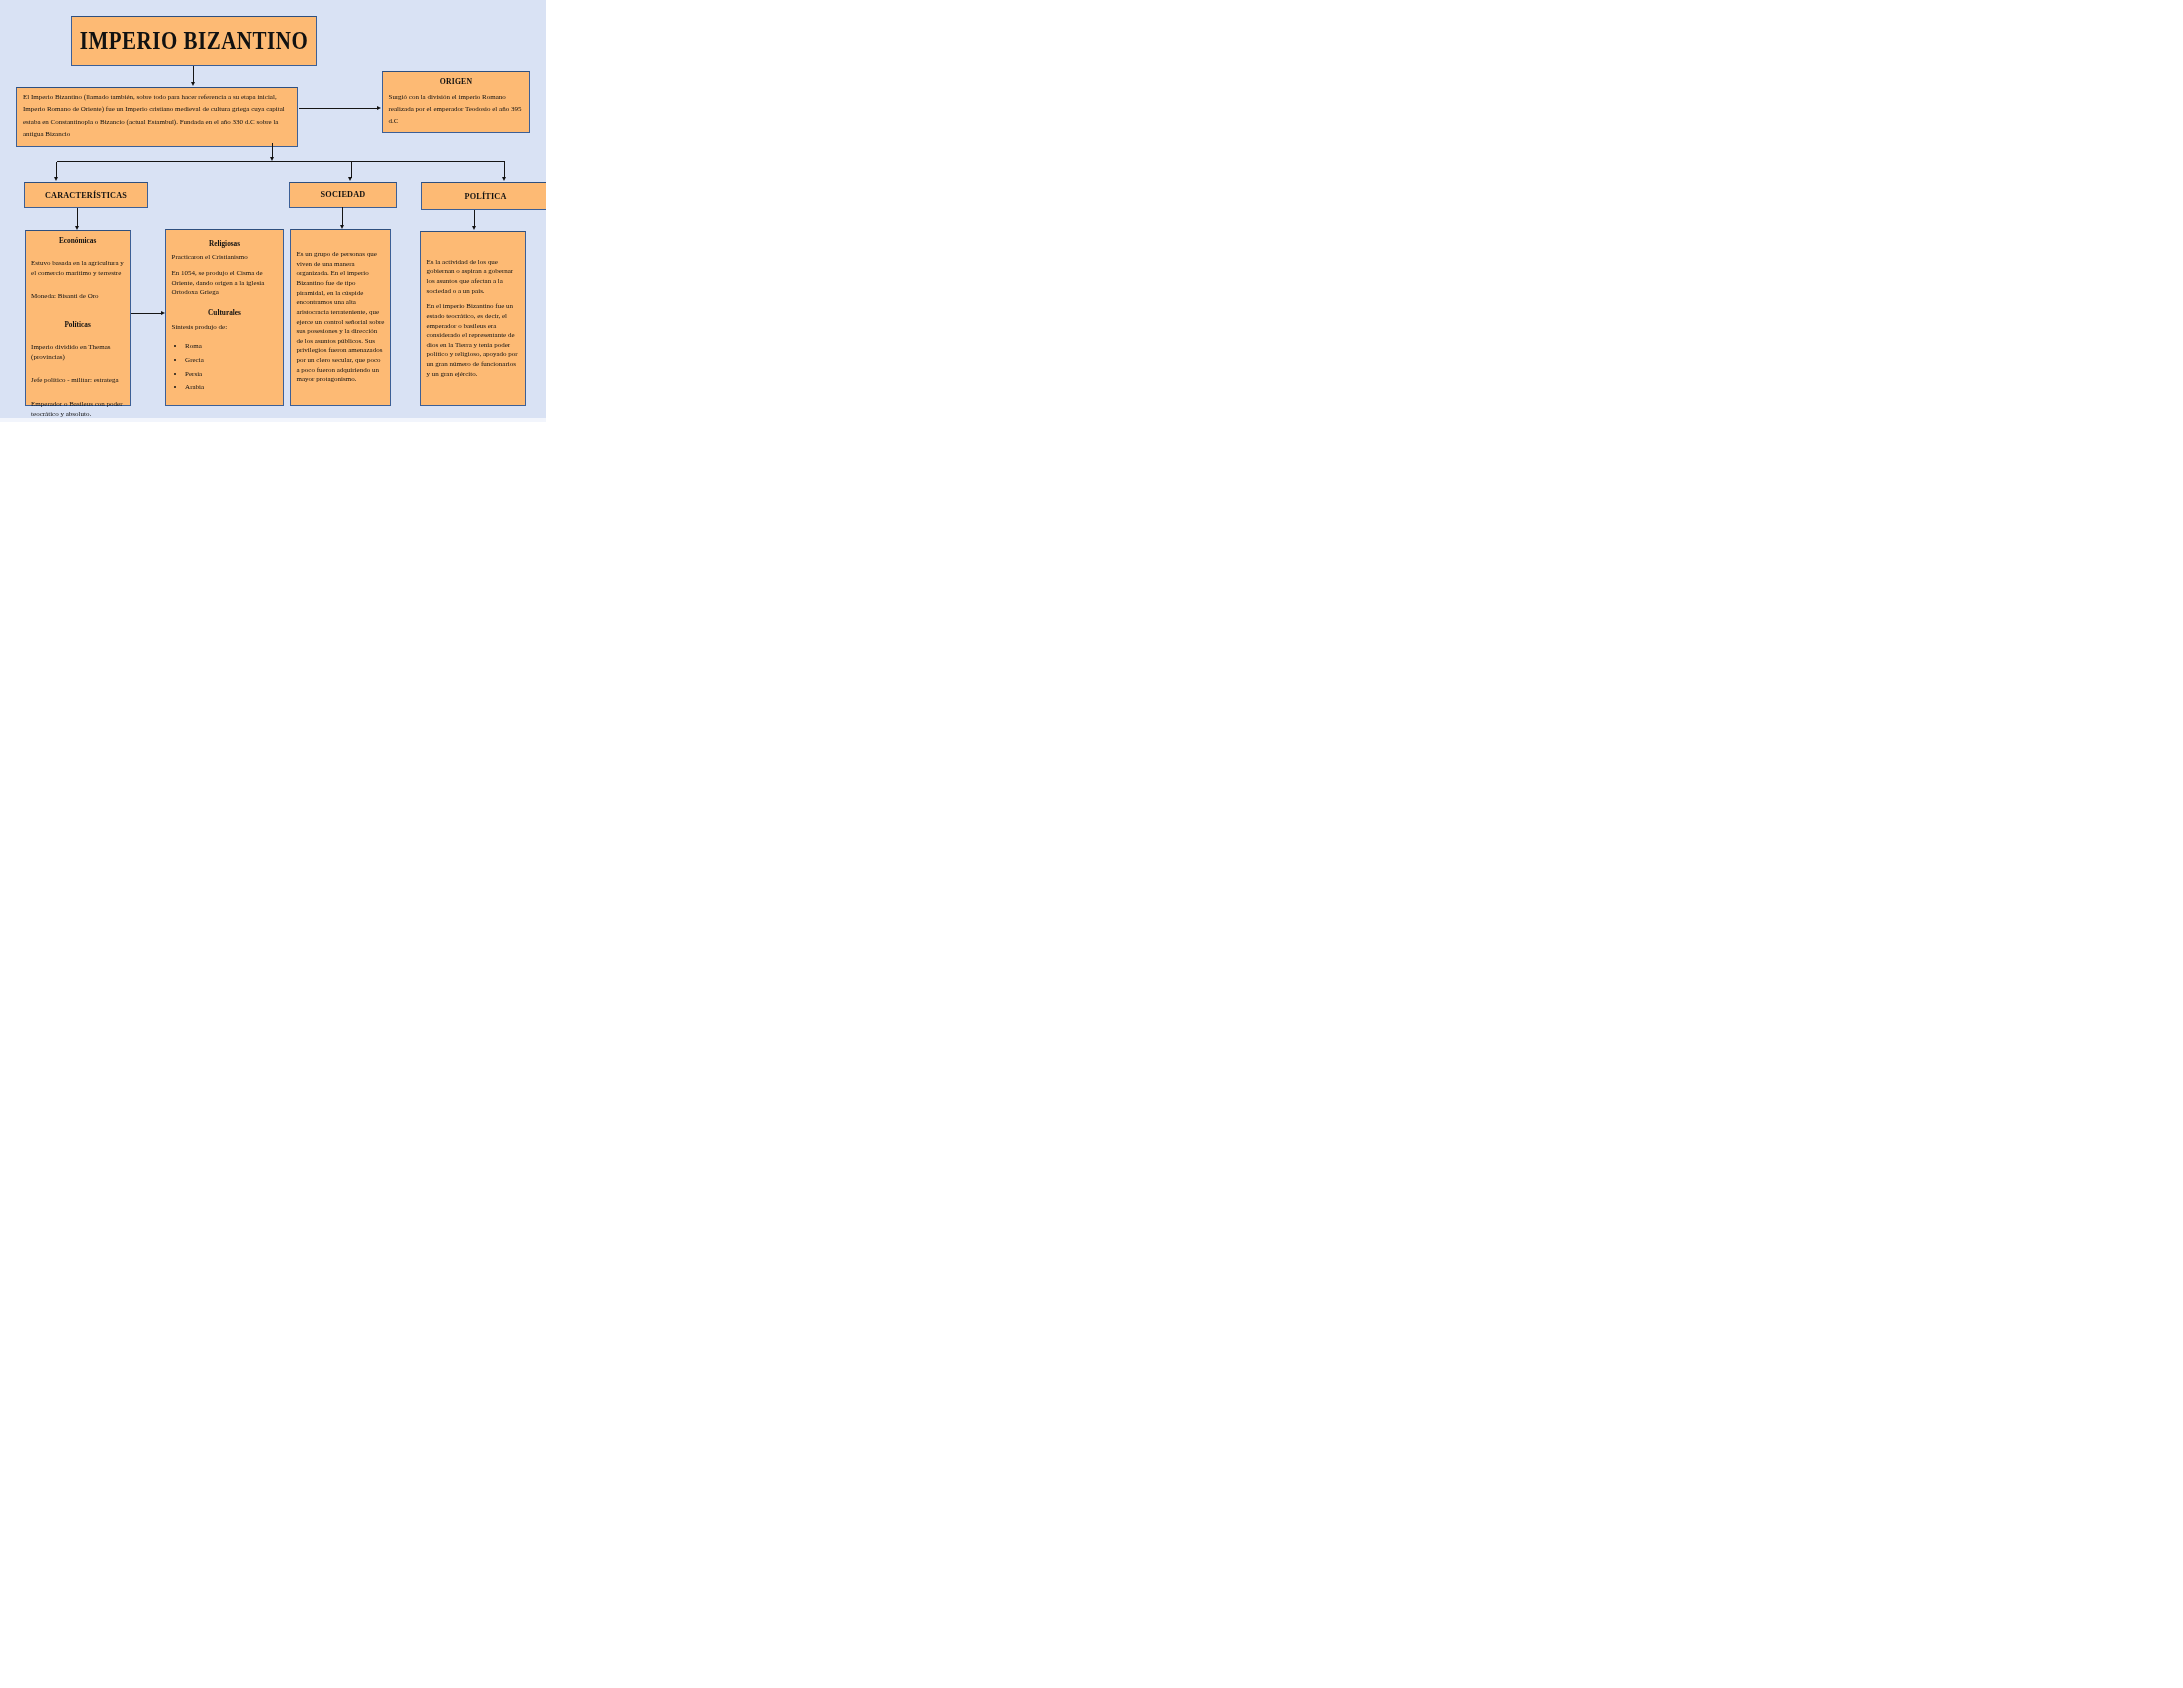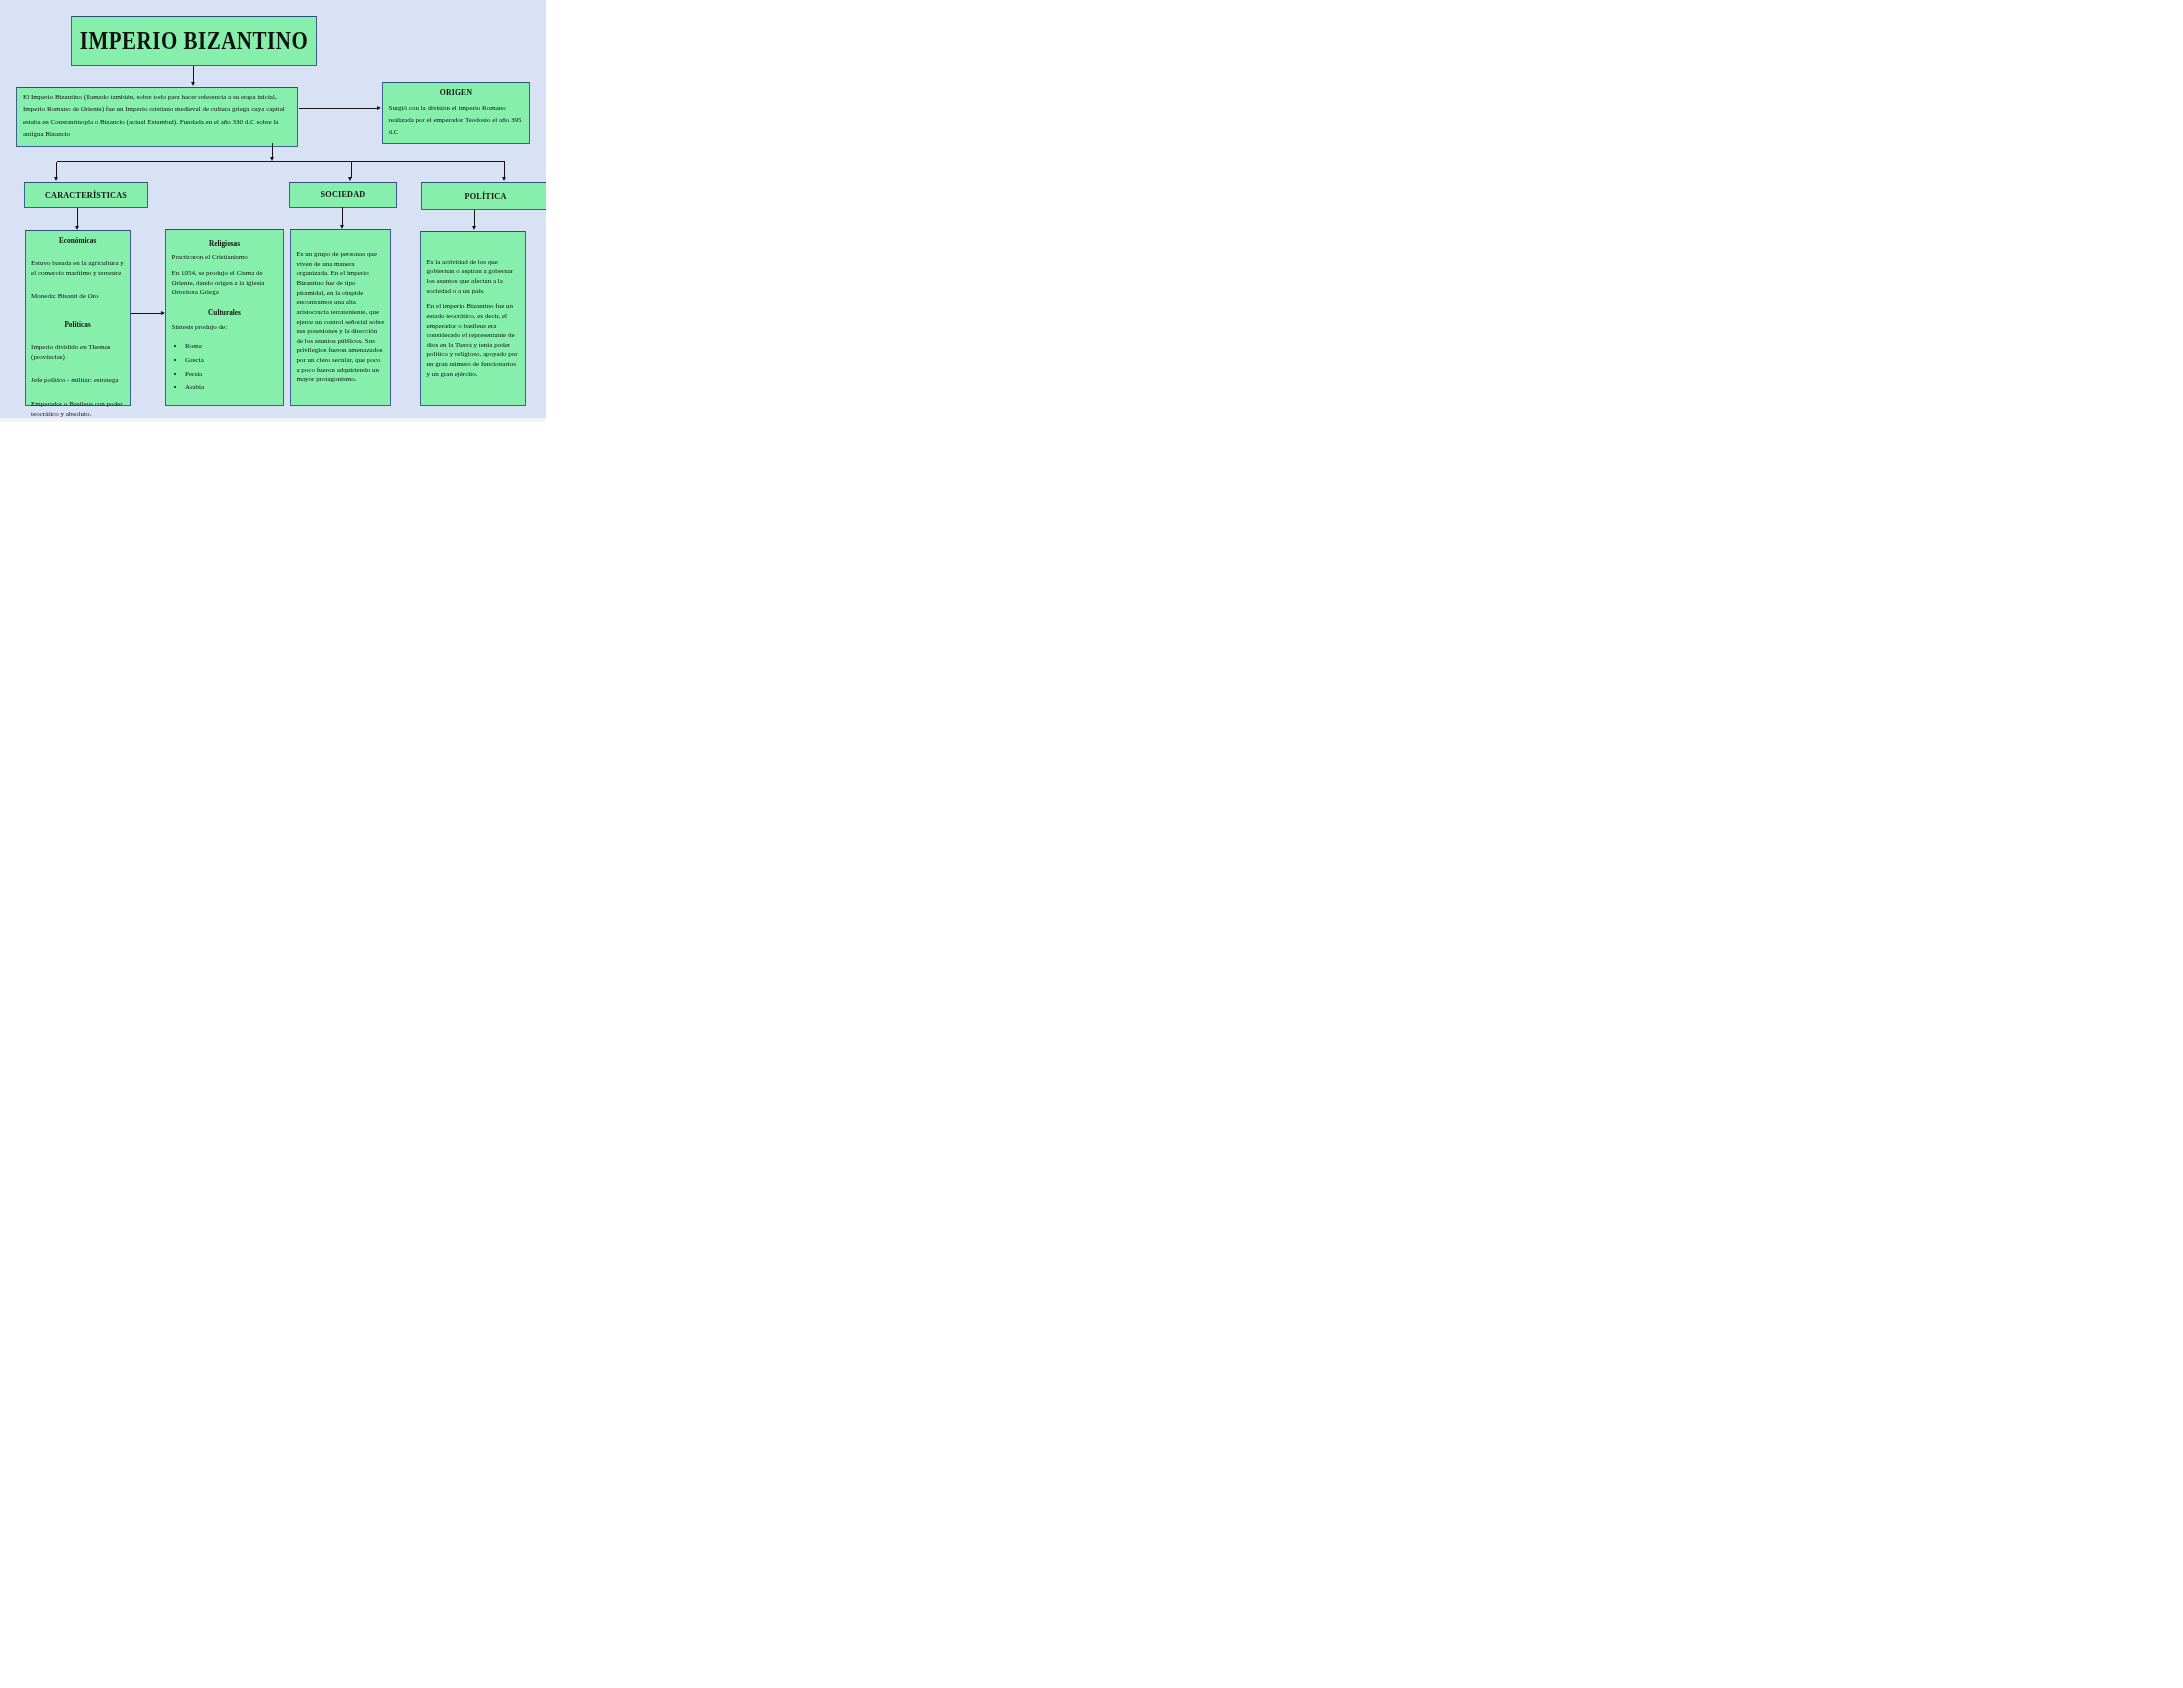--- a/index.html
+++ b/index.html
@@ -6,38 +6,38 @@
   body { font-family: "Liberation Serif", "DejaVu Serif", serif; }
   #stage {
     position: relative;
     width: 546px;
     height: 422px;
     background: #d9e2f4;
     overflow: hidden;
   }
   .box {
     position: absolute;
-    background: #86efac;
+    background: #fdba74;
     border: 0.9px solid #3c5f96;
     border-top: 1.4px solid #2e4f7e;
     box-sizing: border-box;
     color: #111;
   }
   .title-box {
     display: flex; align-items: center; justify-content: center;
   }
   .title-box .t {
     font-size: 21px;
     font-weight: bold;
     letter-spacing: 0.5px;
     transform: scaleY(1.15);
     white-space: nowrap;
   }
   .intro-box { padding: 2.7px 6px; font-size: 7px; line-height: 1.78; }
-  .origen-box { padding: 1.8px 5.5px; font-size: 7px; line-height: 1.7; margin-top: 11px; }
+  .origen-box { padding: 1.8px 5.5px; font-size: 7px; line-height: 1.7; }
   .origen-box h2 { margin: 0.9px 0 4.5px 0; font-size: 7.7px; text-align: center; letter-spacing: 0.2px; }
   .label-box { display:flex; align-items:center; justify-content:center; }
   .label-box .t { font-size: 8.2px; font-weight: bold; letter-spacing: 0.2px; }
   .detail-box { padding: 4.5px 5.5px; font-size: 7px; line-height: 1.38; display: flex; flex-direction: column; }
   .detail-box.vcenter { justify-content: center; }
   .detail-box h3 { margin: 0.9px 0 4.5px 0; font-size: 7.3px; text-align: center; }
   .detail-box h3.mid { margin-top: 4.5px; }
   .detail-box p { margin: 0 0 6px 0; }
   .detail-box p:last-child { margin-bottom: 0; }
   .detail-box ul { margin: 3.6px 0 0 0; padding-left: 13.6px; }

